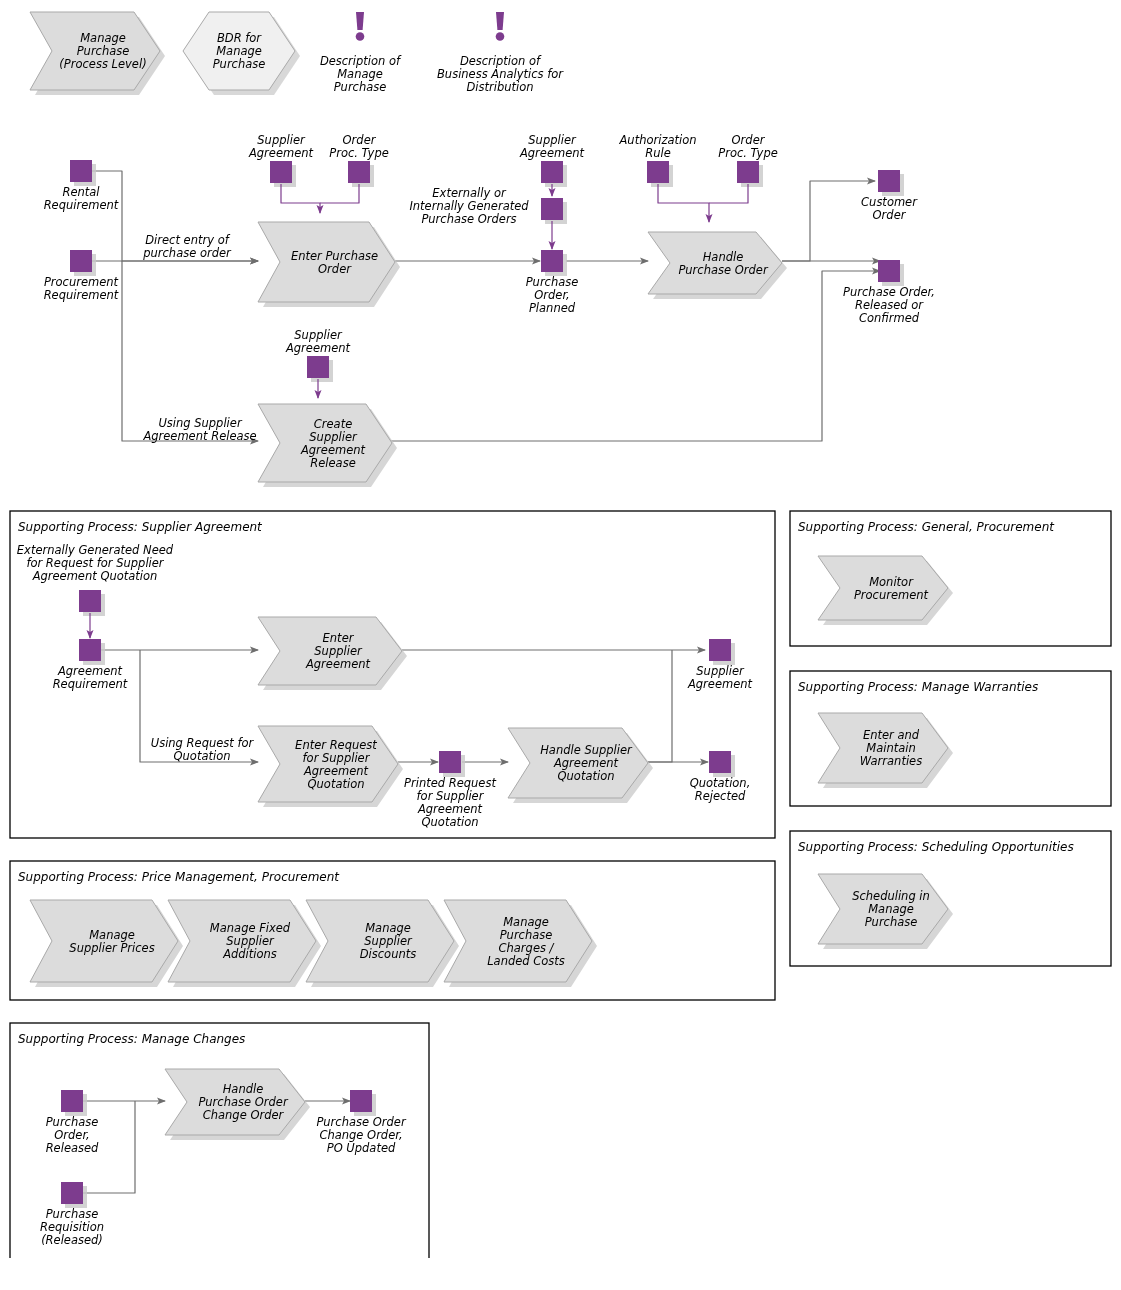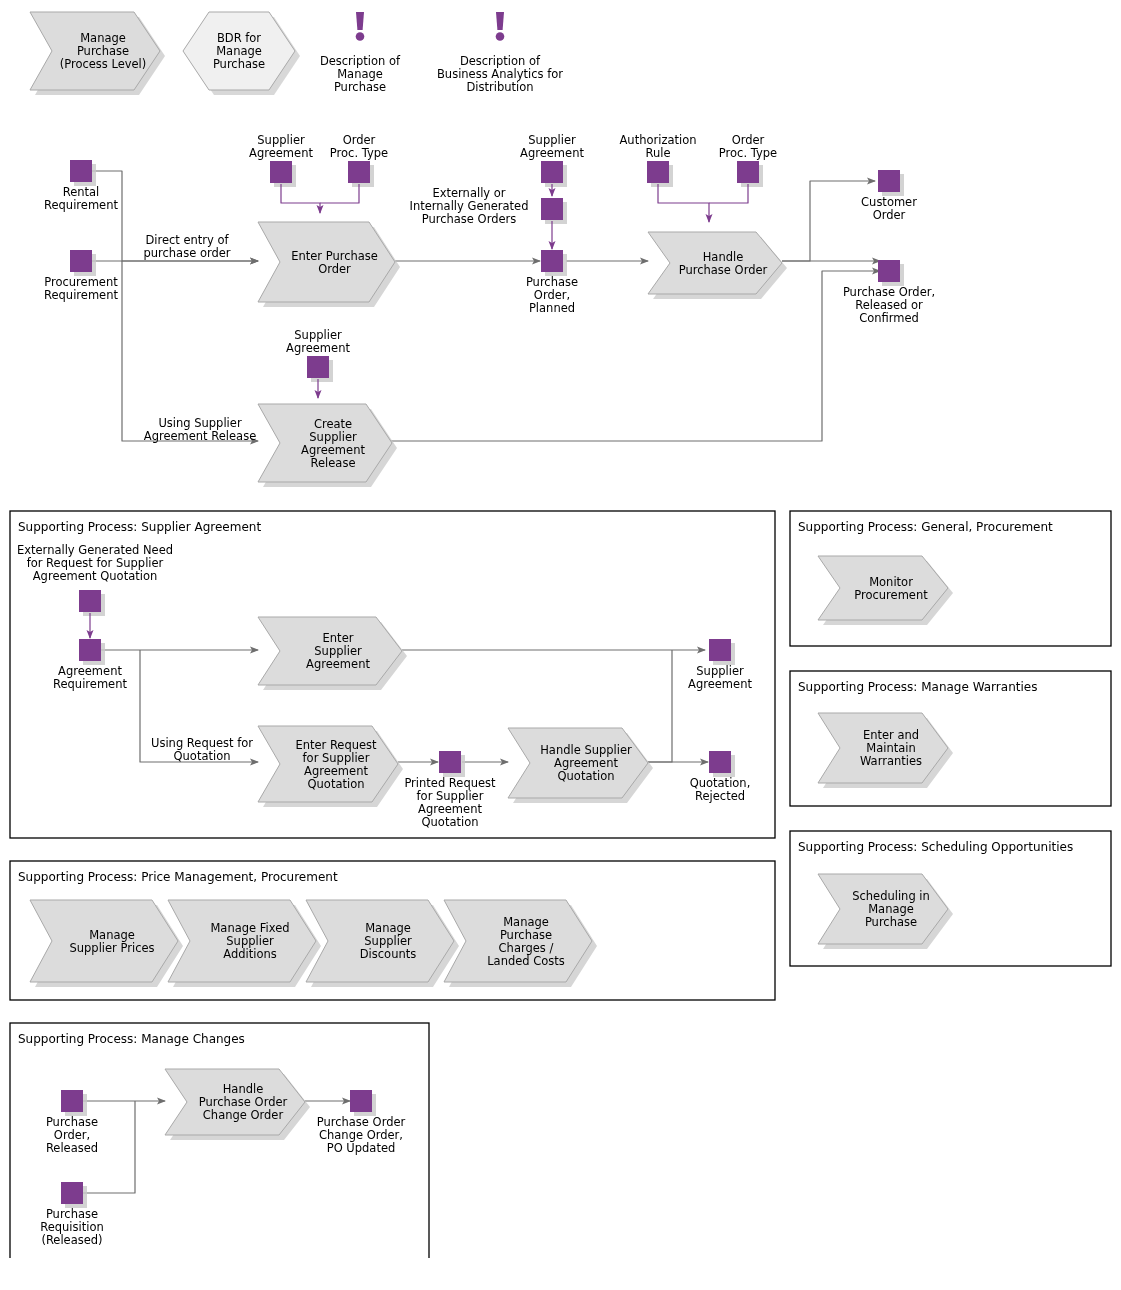--- a/index.html
+++ b/index.html
@@ -1,17 +1,17 @@
 <!DOCTYPE html>
 <html><head>
 <meta charset="utf-8">
 <style>
   html,body{margin:0;padding:0;background:#ffffff;}
   body{width:1121px;height:1290px;font-family:"DejaVu Sans","Liberation Sans",sans-serif;color:#000;}
-  #stage{position:relative;width:1121px;height:1258px;overflow:hidden;}
+  #stage{position:relative;width:1121px;height:1258px;overflow:hidden;font-style:italic;}
   svg{display:block;}
   text{font-family:"DejaVu Sans","Liberation Sans",sans-serif;fill:#000;}
 </style>
 </head>
 <body>
 
 <div id="stage">
 <svg id="diagram" width="1121" height="1290" viewBox="0 0 1121 1290" xmlns="http://www.w3.org/2000/svg">
   <defs>
     <marker id="ah-grey" markerWidth="9" markerHeight="9" refX="8" refY="4.5" orient="auto" markerUnits="userSpaceOnUse">

